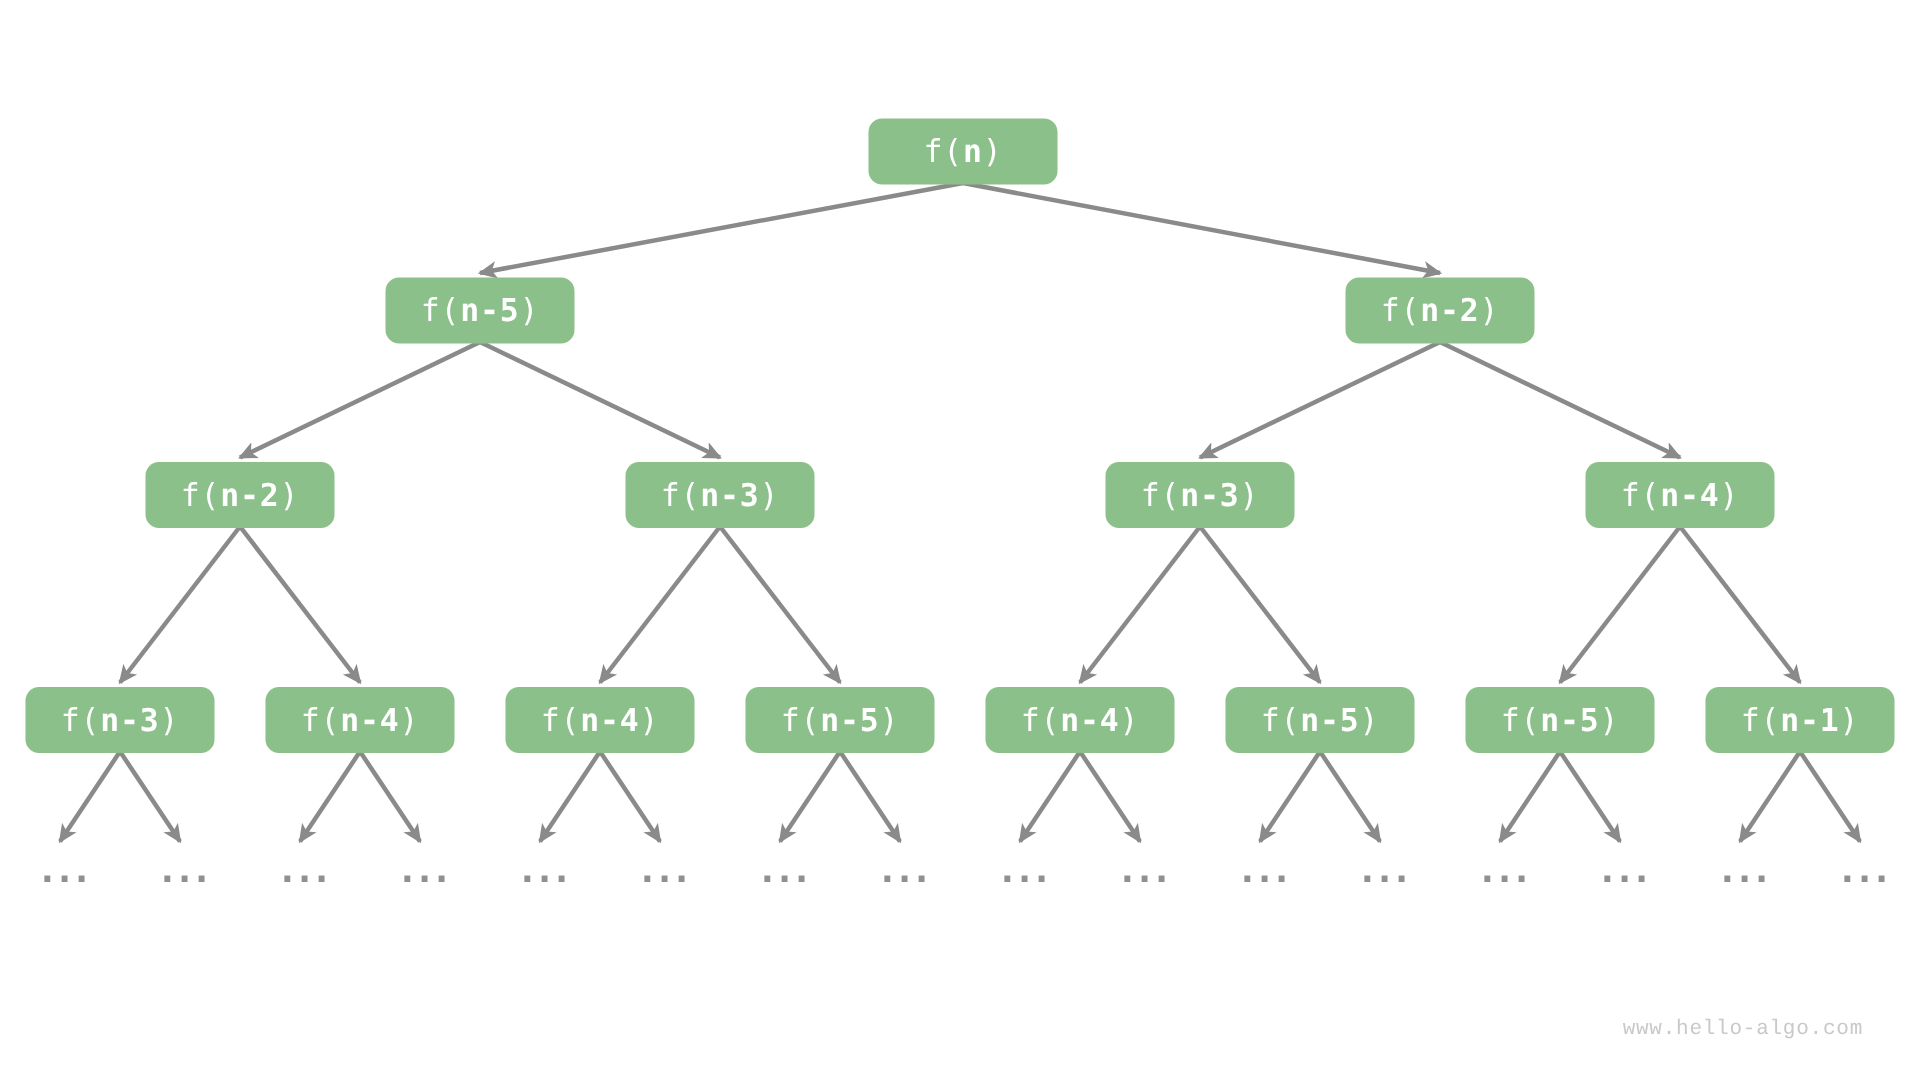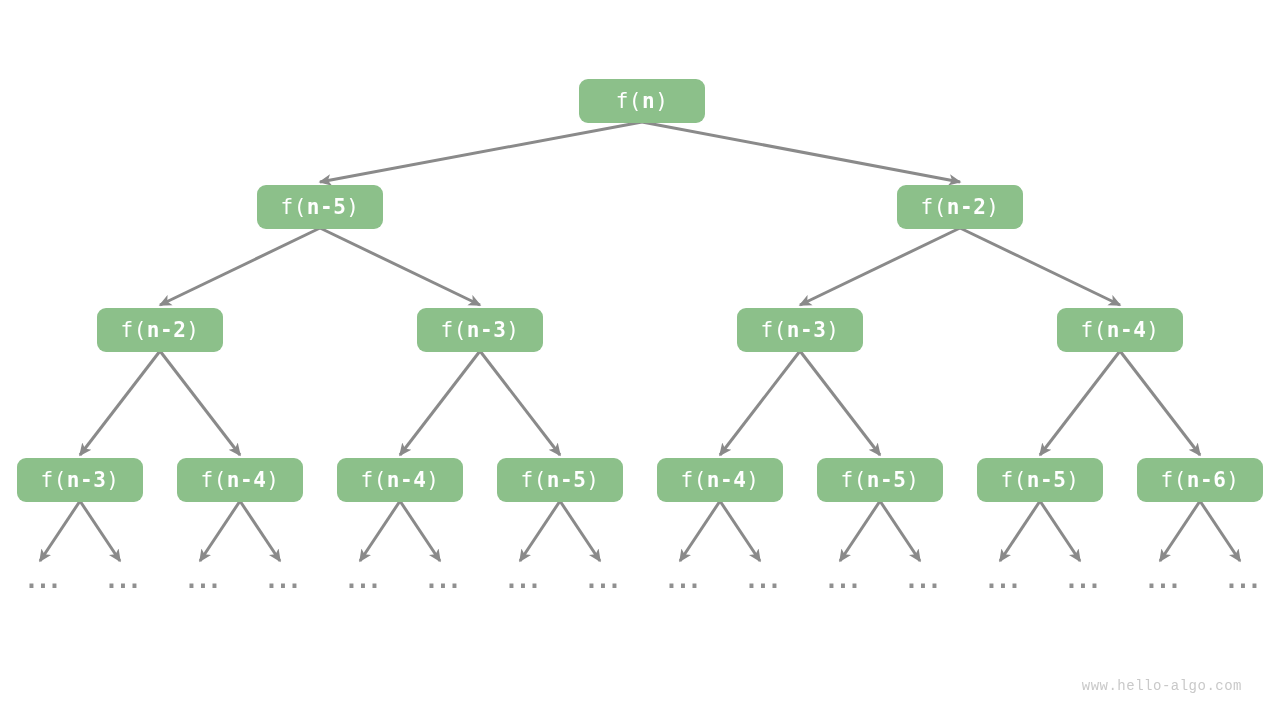--- a/index.html
+++ b/index.html
@@ -174,21 +174,21 @@
         <span class="arg">n-5</span>
         <span class="close">)</span>
       </div>
       <div class="node" style="left: 977px; top: 458px;">
         <span class="fn">f(</span>
         <span class="arg">n-5</span>
         <span class="close">)</span>
       </div>
       <div class="node" style="left: 1137px; top: 458px;">
         <span class="fn">f(</span>
-        <span class="arg">n-6</span>
+        <span class="arg">n-1</span>
         <span class="close">)</span>
       </div>
     </div>
   <div id="dots-layer">
       <span class="dots" style="left: 40px; top: 568px;">...</span>
       <span class="dots" style="left: 120px; top: 568px;">...</span>
       <span class="dots" style="left: 200px; top: 568px;">...</span>
       <span class="dots" style="left: 280px; top: 568px;">...</span>
       <span class="dots" style="left: 360px; top: 568px;">...</span>
       <span class="dots" style="left: 440px; top: 568px;">...</span>

